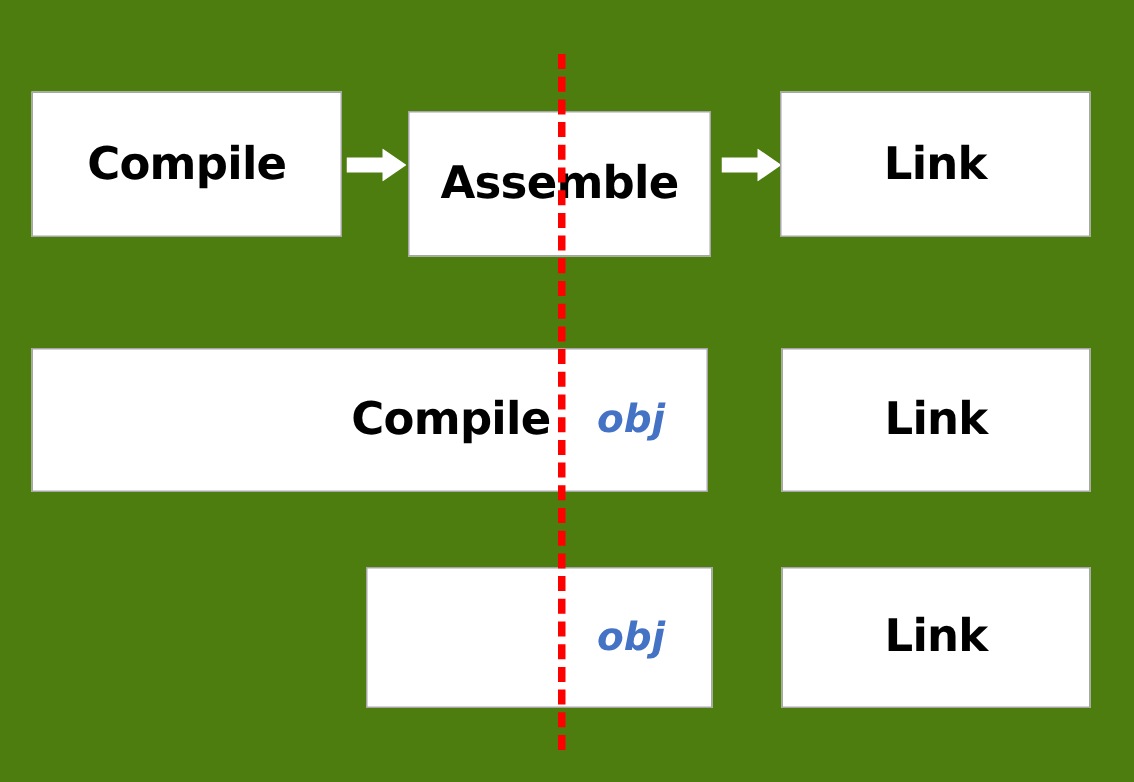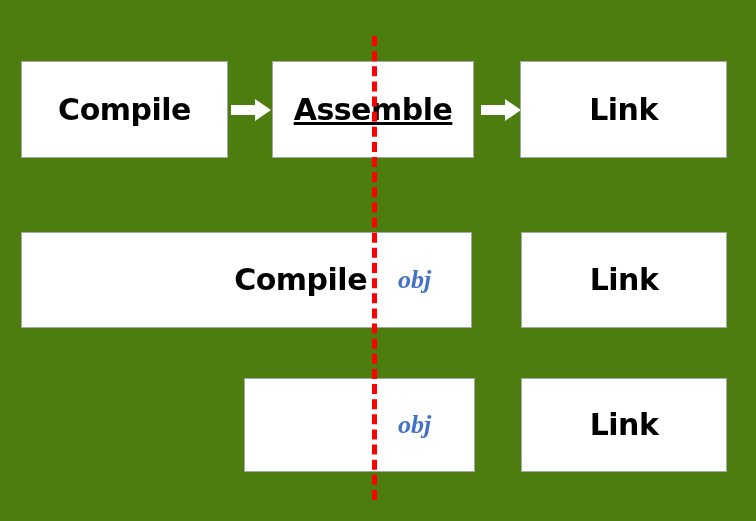--- a/index.html
+++ b/index.html
@@ -54,21 +54,20 @@
     right: 0;
     top: 50%;
     transform: translateY(-50%);
     white-space: nowrap;
   }
   .split .obj-label {
     position: absolute;
     top: 50%;
     transform: translateY(-50%);
     white-space: nowrap;
-    font-family: Liberation Serif, serif;
   }
   .arrow {
     position: absolute;
     display: block;
   }
   .dashline {
     position: absolute;
     width: 0;
     border-left: 5px dashed #ff0000;
     box-sizing: border-box;
@@ -83,21 +82,21 @@
   <div class="box box-center" style="left:21px; top:61px; width:207px; height:97px;">
     <span class="label">Compile</span>
   </div>
 
   <div class="arrow" style="left:231px; top:99px; width:40px; height:22px;">
     <svg width="40" height="22" viewBox="0 0 40 22" aria-hidden="true">
       <polygon points="0,6 24,6 24,0 40,11 24,22 24,16 0,16" fill="#ffffff"></polygon>
     </svg>
   </div>
 
-  <div class="box box-center" style="left:272px; top:61px; width:202px; height:97px;text-decoration:underline;">
+  <div class="box box-center" style="left:272px; top:74px; width:202px; height:97px;">
     <span class="label">Assemble</span>
   </div>
 
   <div class="arrow" style="left:481px; top:99px; width:40px; height:22px;">
     <svg width="40" height="22" viewBox="0 0 40 22" aria-hidden="true">
       <polygon points="0,6 24,6 24,0 40,11 24,22 24,16 0,16" fill="#ffffff"></polygon>
     </svg>
   </div>
 
   <div class="box box-center" style="left:520px; top:61px; width:207px; height:97px;">

